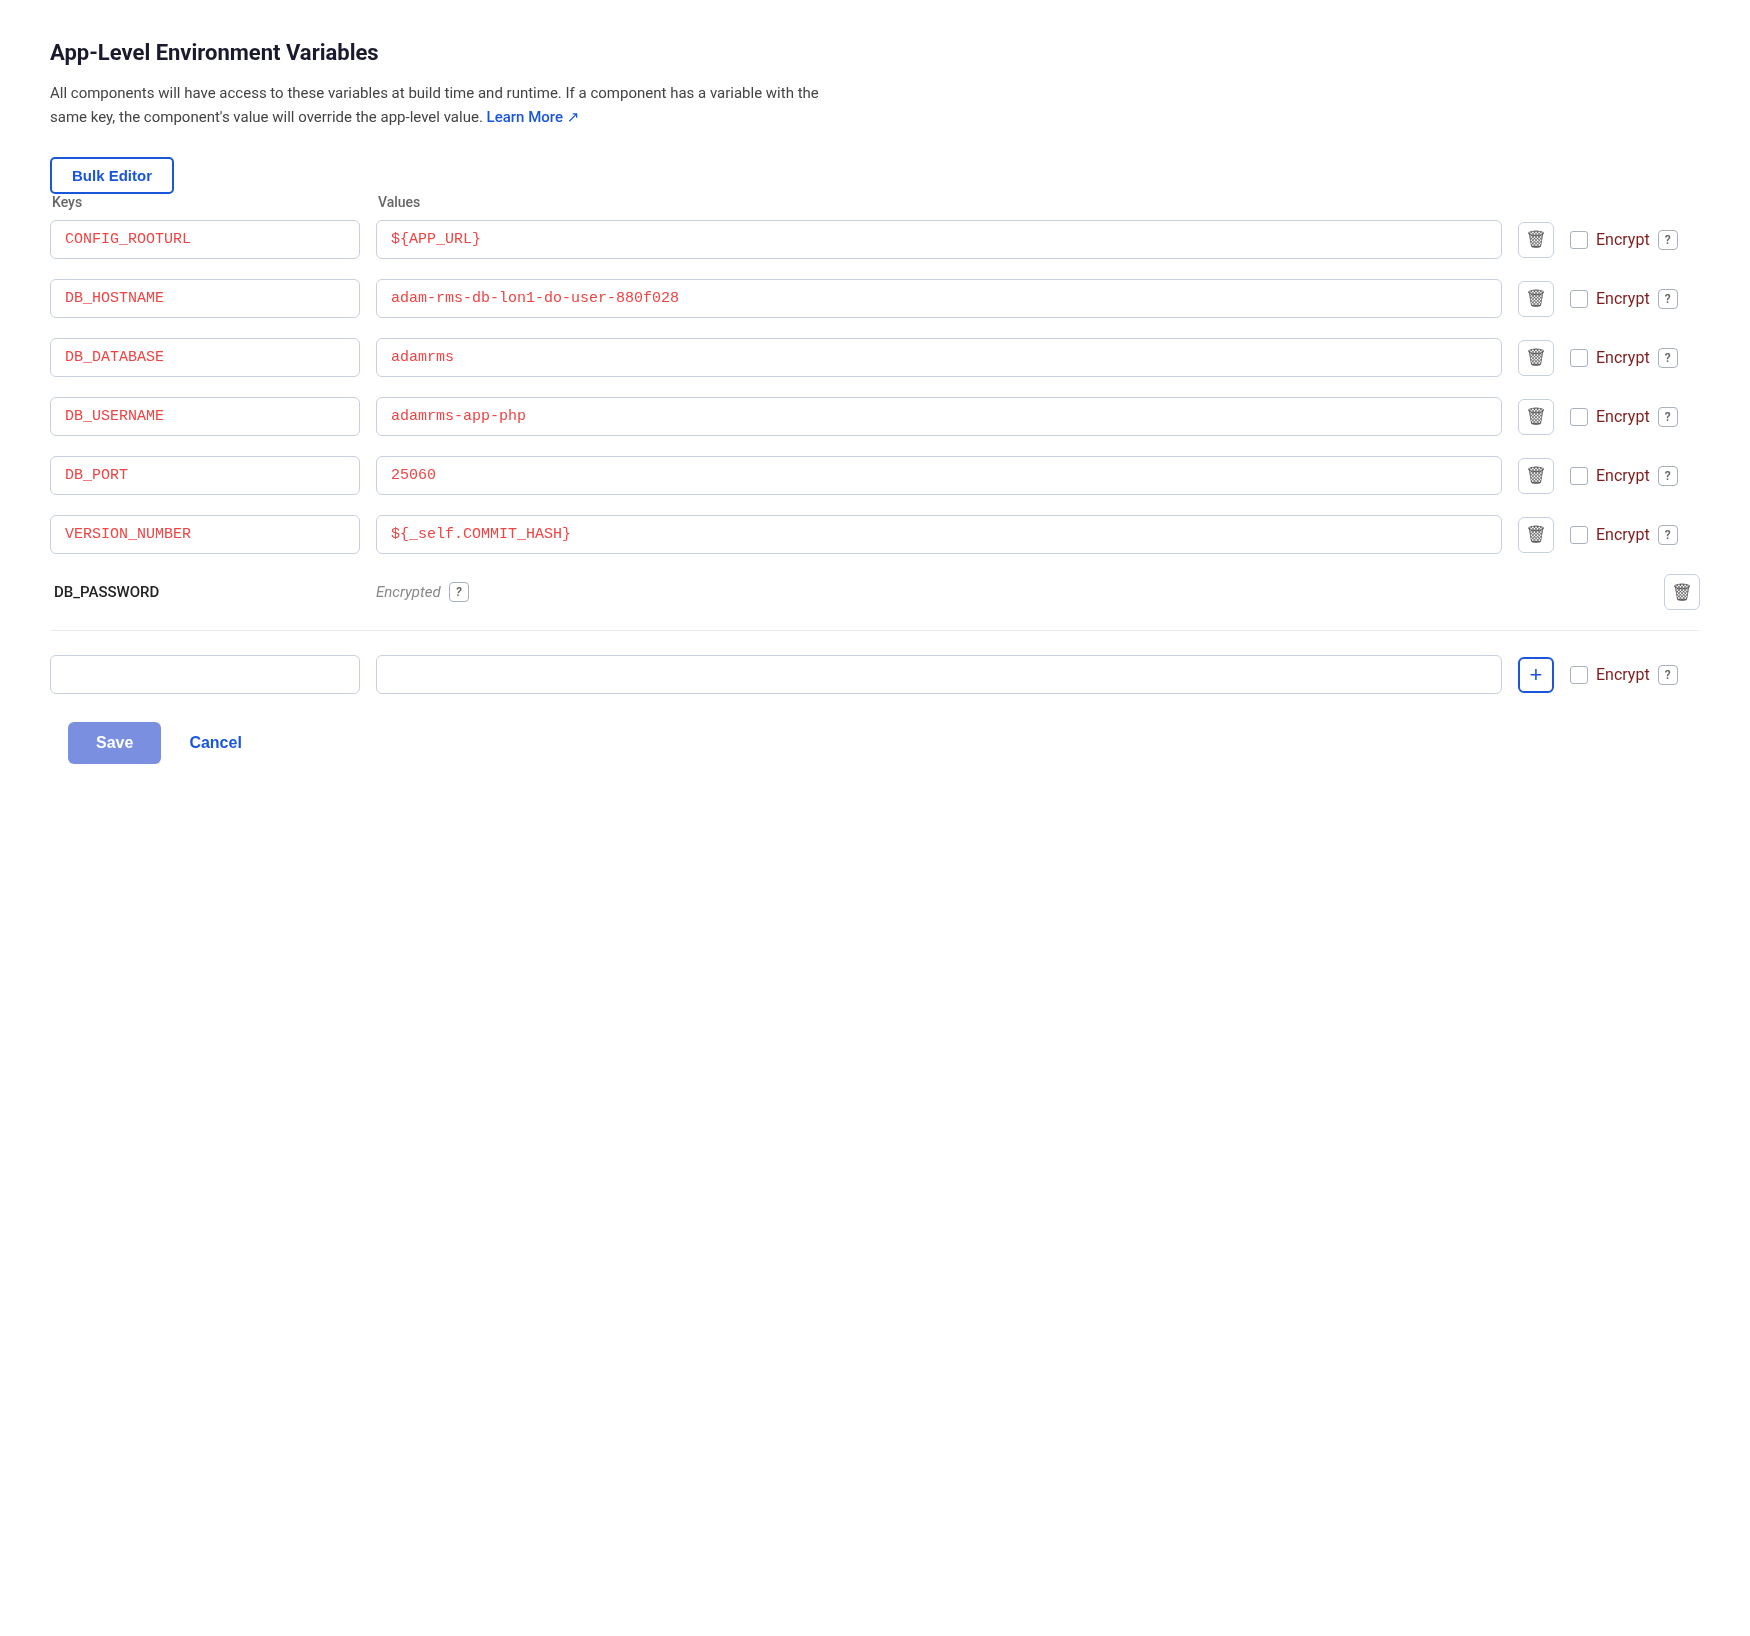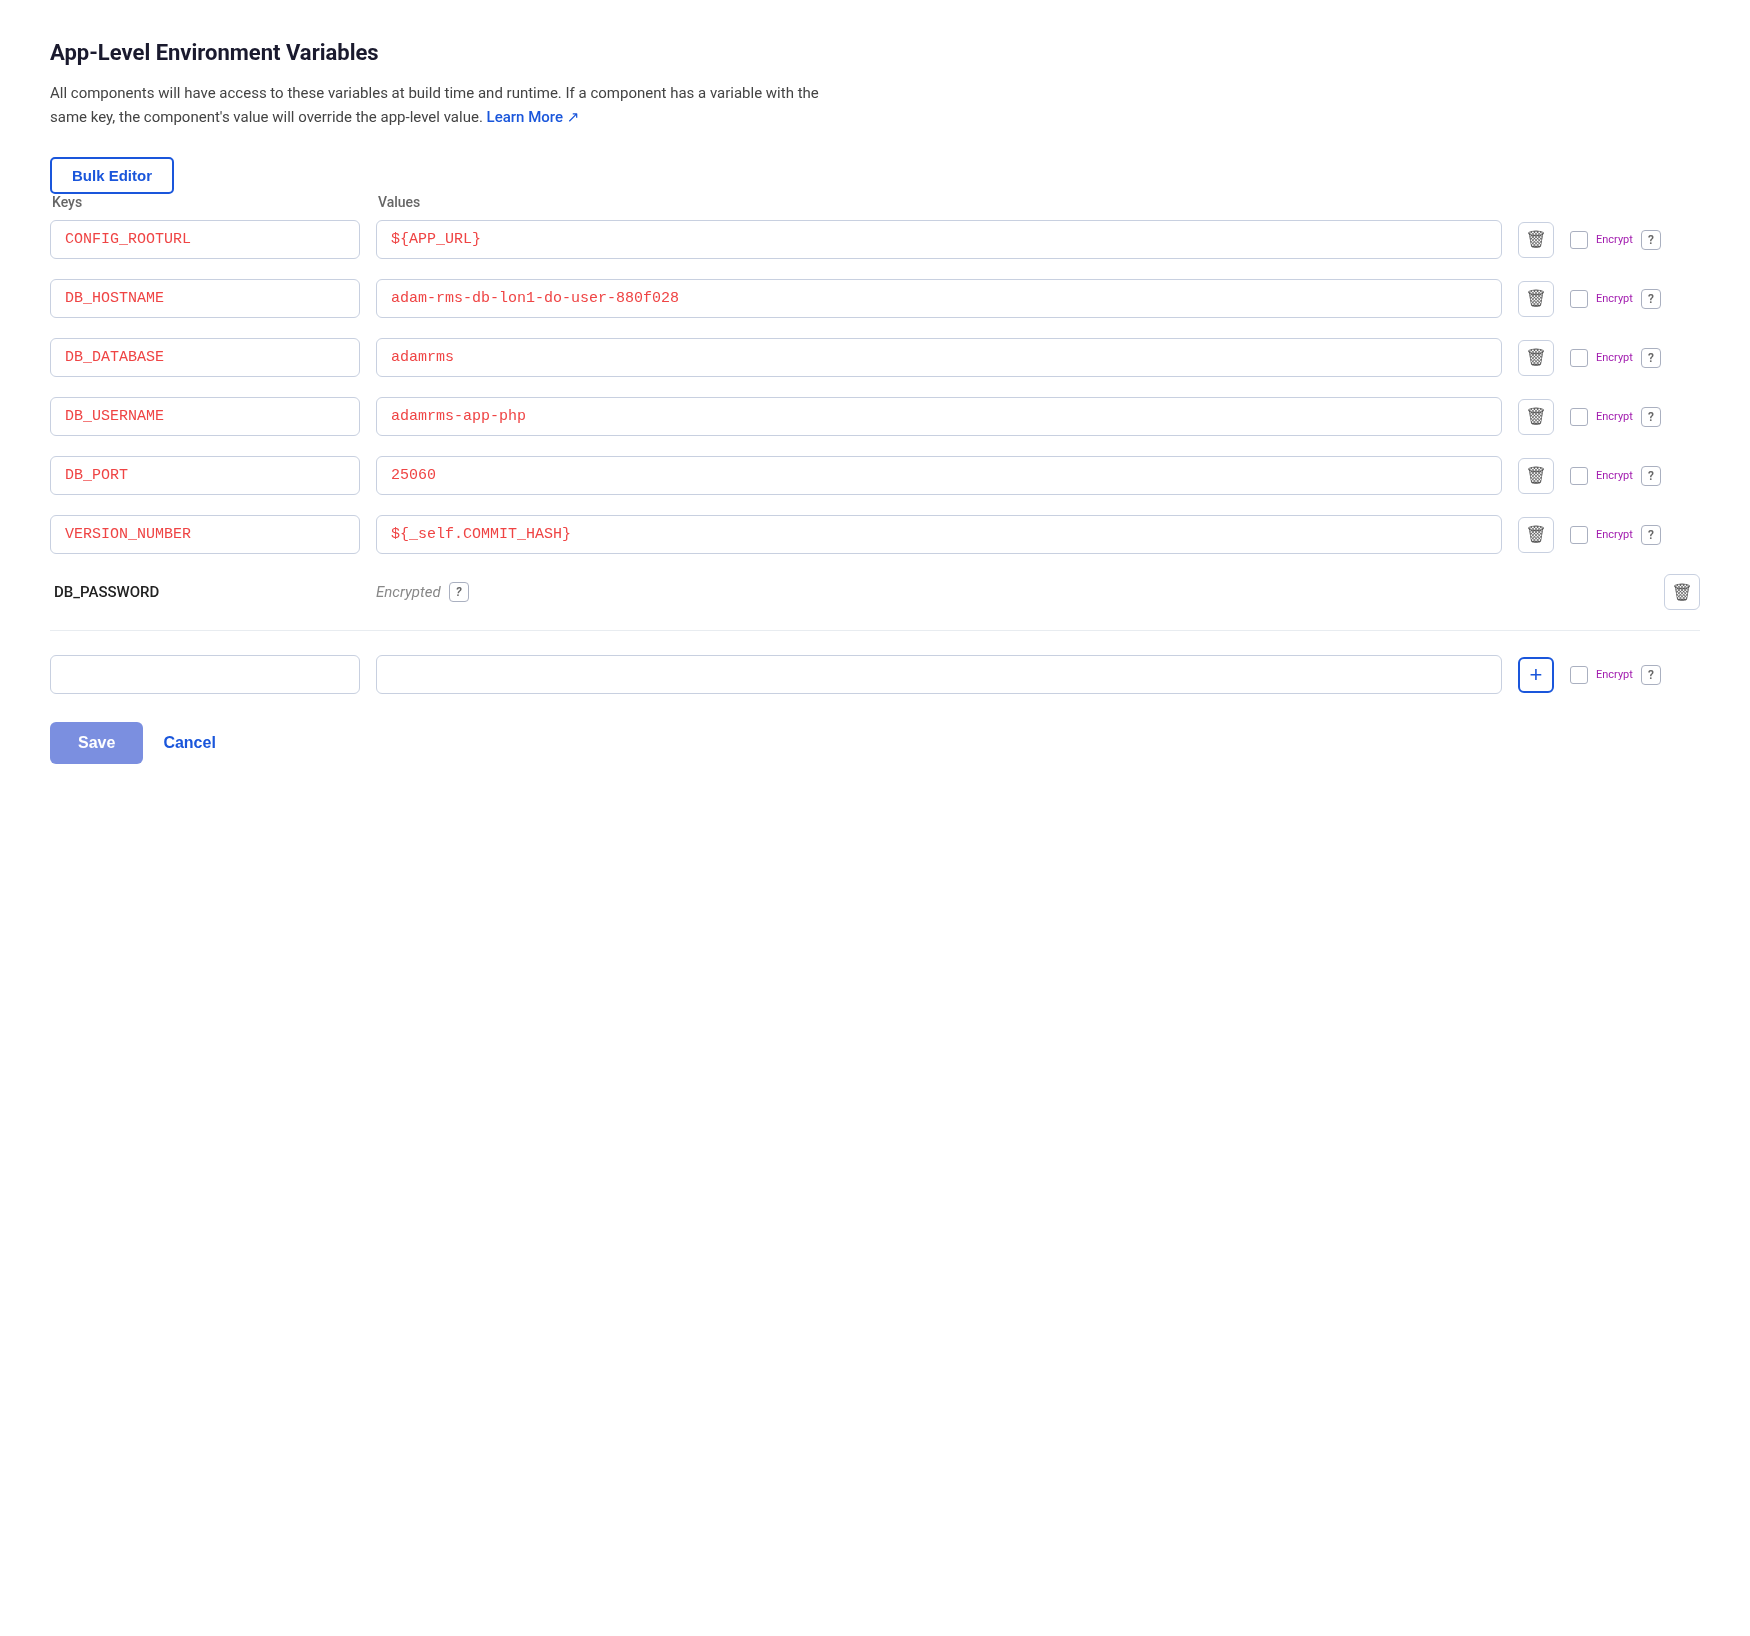--- a/index.html
+++ b/index.html
@@ -135,22 +135,22 @@
       flex-shrink: 0;
       appearance: none;
       -webkit-appearance: none;
       display: inline-block;
     }
     .encrypt-checkbox:checked {
       background: #1a56db;
       border-color: #1a56db;
     }
     .encrypt-label {
-      font-size: 11px;
-      color: #a21caf;
+      font-size: 16px;
+      color: #7f1d1d;
     }
     .help-icon {
       width: 20px;
       height: 20px;
       border: 1.5px solid #aab0c0;
       border-radius: 4px;
       background: #fff;
       display: inline-flex;
       align-items: center;
       justify-content: center;
@@ -169,23 +169,24 @@
       gap: 8px;
       flex: 1;
     }
     .divider {
       border: none;
       border-top: 1px solid #e8ecf0;
       margin: 4px 0 24px 0;
     }
     .footer-actions {
       display: flex;
-      gap: 12px;
+      gap: 20px;
       align-items: center;
       margin-top: 28px;
+      margin-left: 18px;
     }
     .save-btn {
       background: #7b8fe0;
       color: #fff;
       border: none;
       border-radius: 6px;
       padding: 12px 28px;
       font-size: 16px;
       font-weight: 600;
       cursor: pointer;

